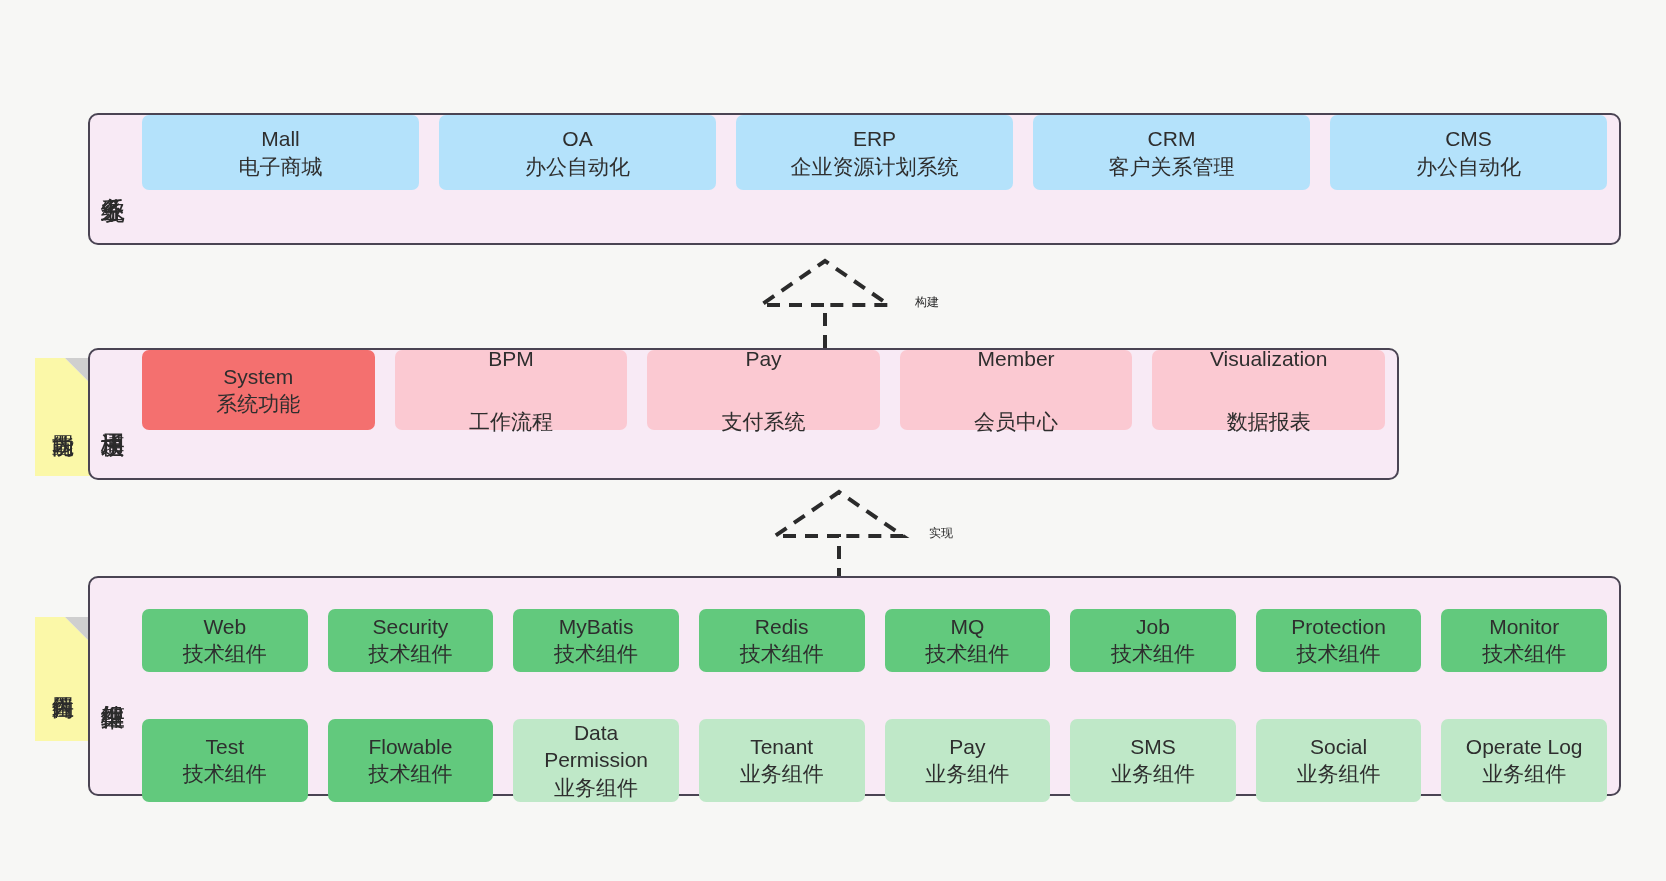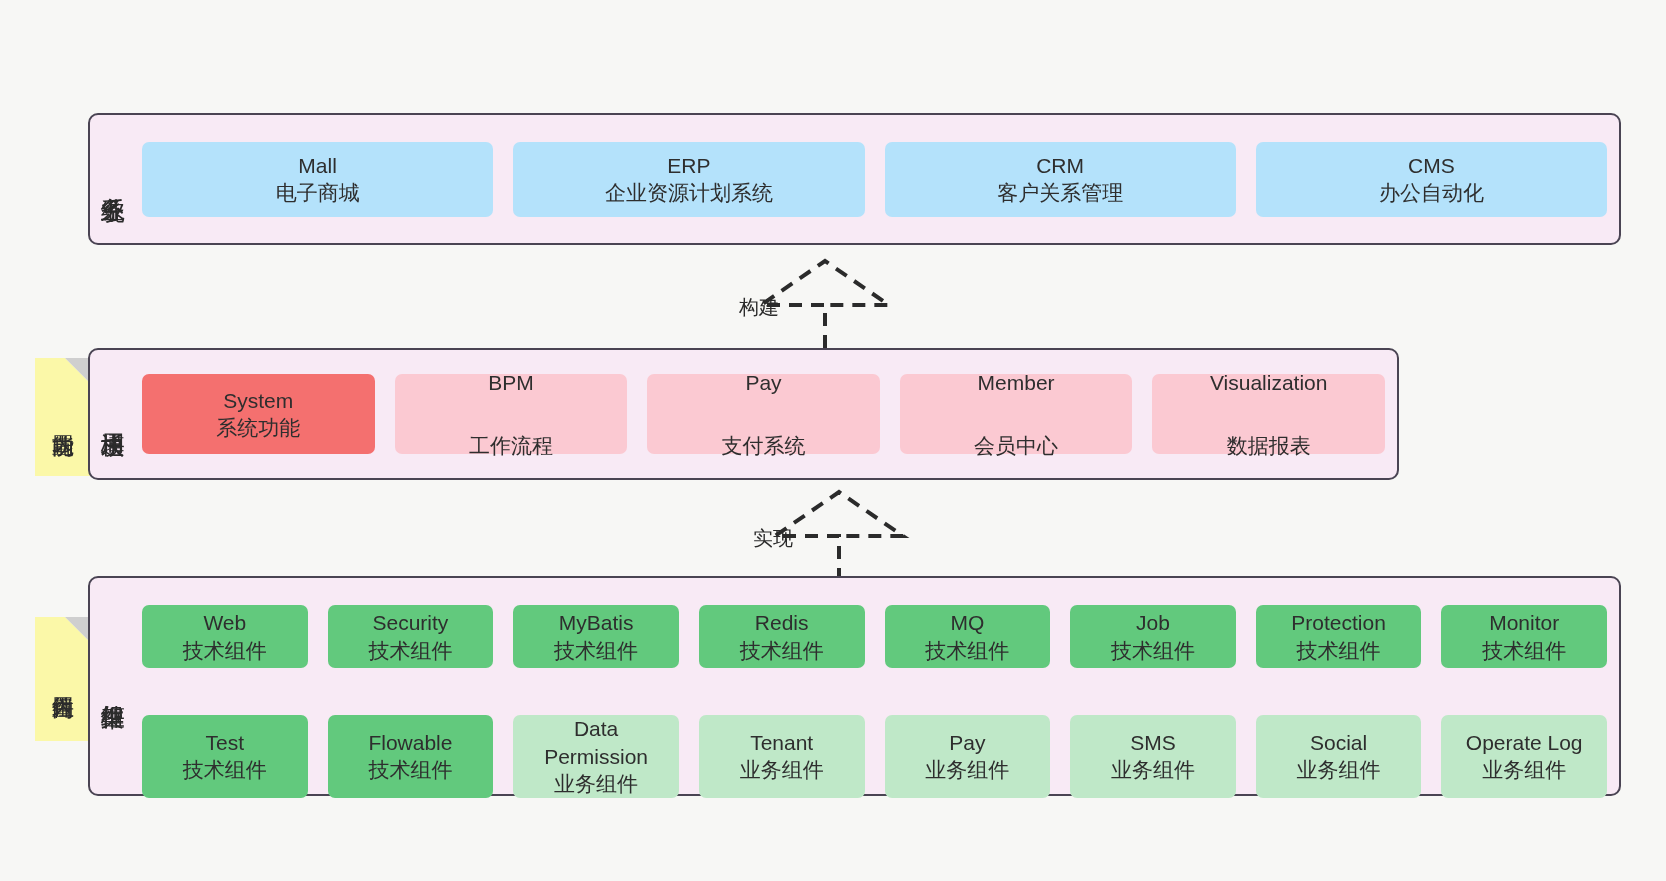--- a/index.html
+++ b/index.html
@@ -41,21 +41,21 @@
     writing-mode: vertical-rl;
     text-orientation: upright;
     white-space: nowrap;
     padding: 6px 0;
   }
 
   .layer-body {
     flex: 1 1 auto;
     display: flex;
     flex-direction: column;
-    justify-content: center;
+    justify-content: flex-start;
     gap: 16px;
     padding: 0 12px 0 6px;
   }
 
   .card-row {
     display: flex;
     flex-direction: row;
     gap: 20px;
   }
 
@@ -132,39 +132,43 @@
   .arrow {
     position: absolute;
     width: 200px;
     height: 100px;
   }
   .arrow svg { display: block; overflow: visible; }
   .arrow .arrow-label {
     position: absolute;
     left: 0;
     width: 200px;
-    text-align: left;
+    text-align: right;
     top: 36px;
-    font-size: 20px;
+    font-size: 12px;
     color: #2b2b2b;
     pointer-events: none;
   }
   #arrow-build     { left: 739px; top: 258px; }
   #arrow-implement { left: 753px; top: 489px; }
 </style>
 </head>
 <body>
 
 <div class="layer" id="layer-business">
   <div class="layer-title">业务系统</div>
   <div class="layer-body">
     <div class="card-row">
       <div class="card c-blue">
         <span class="ln">Mall</span>
         <span class="ln">电子商城</span>
+      </div>
+      <div class="card c-blue">
+        <span class="ln">OA</span>
+        <span class="ln">办公自动化</span>
       </div>
       <div class="card c-blue">
         <span class="ln">ERP</span>
         <span class="ln">企业资源计划系统</span>
       </div>
       <div class="card c-blue">
         <span class="ln">CRM</span>
         <span class="ln">客户关系管理</span>
       </div>
       <div class="card c-blue">

